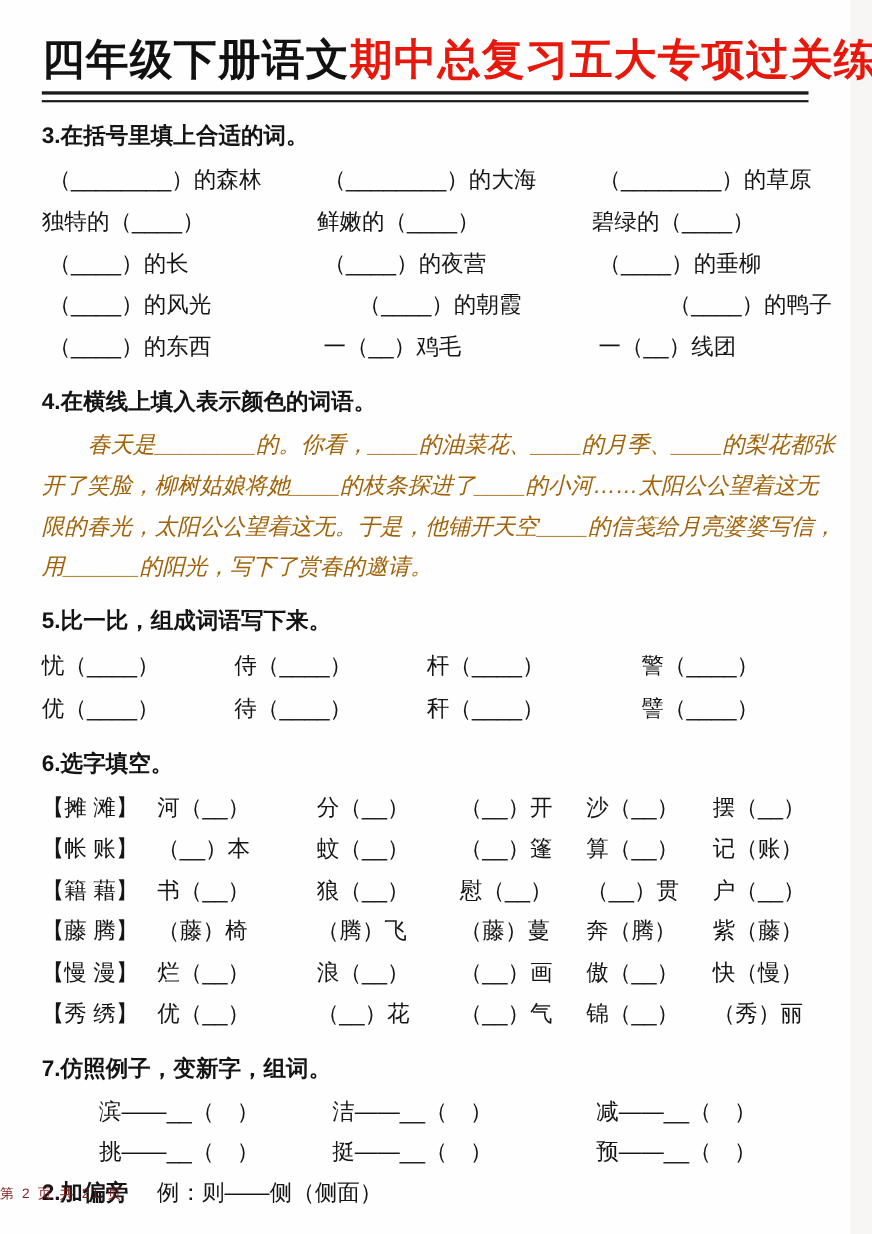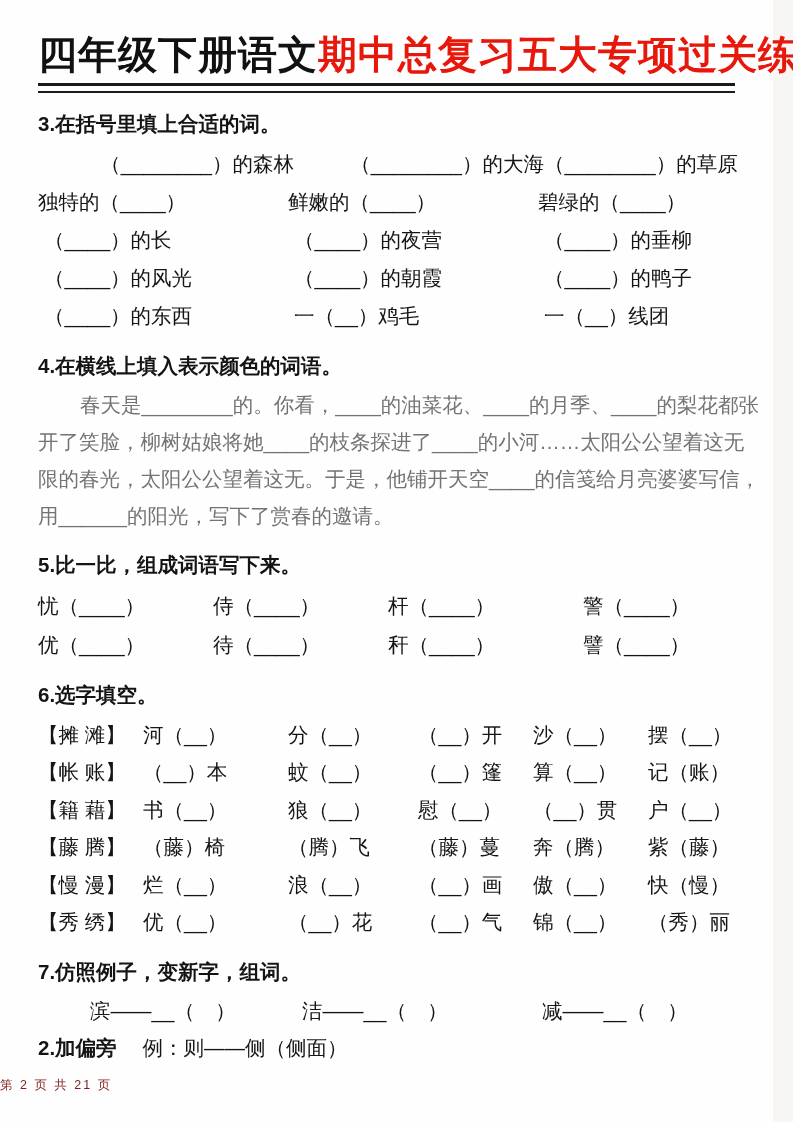--- a/index.html
+++ b/index.html
@@ -34,21 +34,21 @@
   
   .g3{display:grid;grid-template-columns:250px 250px auto;}
   .g3 > span{font-size:20.5px;line-height:38px;white-space:nowrap;}
   .g4{display:grid;grid-template-columns:175px 175px 195px auto;}
   .g4 > span{font-size:20.5px;line-height:39px;white-space:nowrap;}
   .g6{display:grid;grid-template-columns:105px 145px 130px 115px 115px auto;}
   .g6 > span{font-size:20.5px;line-height:37.5px;white-space:nowrap;}
   .g7{display:grid;grid-template-columns:212px 240px auto;margin-left:52px;}
   .g7 > span{font-size:20.5px;line-height:37px;white-space:nowrap;}
   
-  .para{font-size:20.5px;line-height:37px;color:#737373;}
+  .para{font-size:20.5px;line-height:37px;color:#a16207;font-style:italic;}
   .para .line{white-space:nowrap;}
   .para .indent{padding-left:42px;}
   
   .subline{font-size:20.5px;line-height:38px;white-space:nowrap;}
   .subline .sublabel{font-weight:bold;}
   .subline .subexample{margin-left:26px;}
   
   .footer{
     position:absolute;left:0;right:0;bottom:28px;
     text-align:left;font-size:12.5px;color:#7f1d1d;letter-spacing:2px;
@@ -58,36 +58,36 @@
 <body>
 
 <div class="page">
 
   <div class="header">
     <span class="title-black">四年级下册语文</span><span class="title-red" style="color:#e8170b;">期中总复习五大专项过关练</span>
     <div class="header-rule"></div>
   </div>
 
   <div class="sec-heading">3.在括号里填上合适的词。</div>
-  <div class="g3" style="padding-left:6px;text-align:right;">
+  <div class="g3" style="padding-left:6px;">
     <span>（________）的森林</span>
     <span>（________）的大海</span>
     <span>（________）的草原</span>
   </div>
   <div class="g3">
     <span>独特的（____）</span>
     <span>鲜嫩的（____）</span>
     <span>碧绿的（____）</span>
   </div>
   <div class="g3" style="padding-left:6px;">
     <span>（____）的长</span>
     <span>（____）的夜营</span>
     <span>（____）的垂柳</span>
   </div>
-  <div class="g3" style="padding-left:6px;">
+  <div class="g3" style="padding-left:6px;gap:32px;">
     <span>（____）的风光</span>
     <span>（____）的朝霞</span>
     <span>（____）的鸭子</span>
   </div>
   <div class="g3" style="padding-left:6px;">
     <span>（____）的东西</span>
     <span>一（__）鸡毛</span>
     <span>一（__）线团</span>
   </div>
 
@@ -162,19 +162,24 @@
     <span>锦（__）</span>
     <span>（秀）丽</span>
   </div>
 
   <div class="sec-heading">7.仿照例子，变新字，组词。</div>
   <div class="g7">
     <span>滨——__（　）</span>
     <span>洁——__（　）</span>
     <span>减——__（　）</span>
   </div>
+  <div class="g7">
+    <span>挑——__（　）</span>
+    <span>挺——__（　）</span>
+    <span>预——__（　）</span>
+  </div>
   <div class="subline">
     <span class="sublabel">2.加偏旁</span><span class="subexample">例：则——侧（侧面）</span>
   </div>
 
   <div class="footer">第 2 页 共 21 页</div>
 
 </div>
 
 </body></html>

